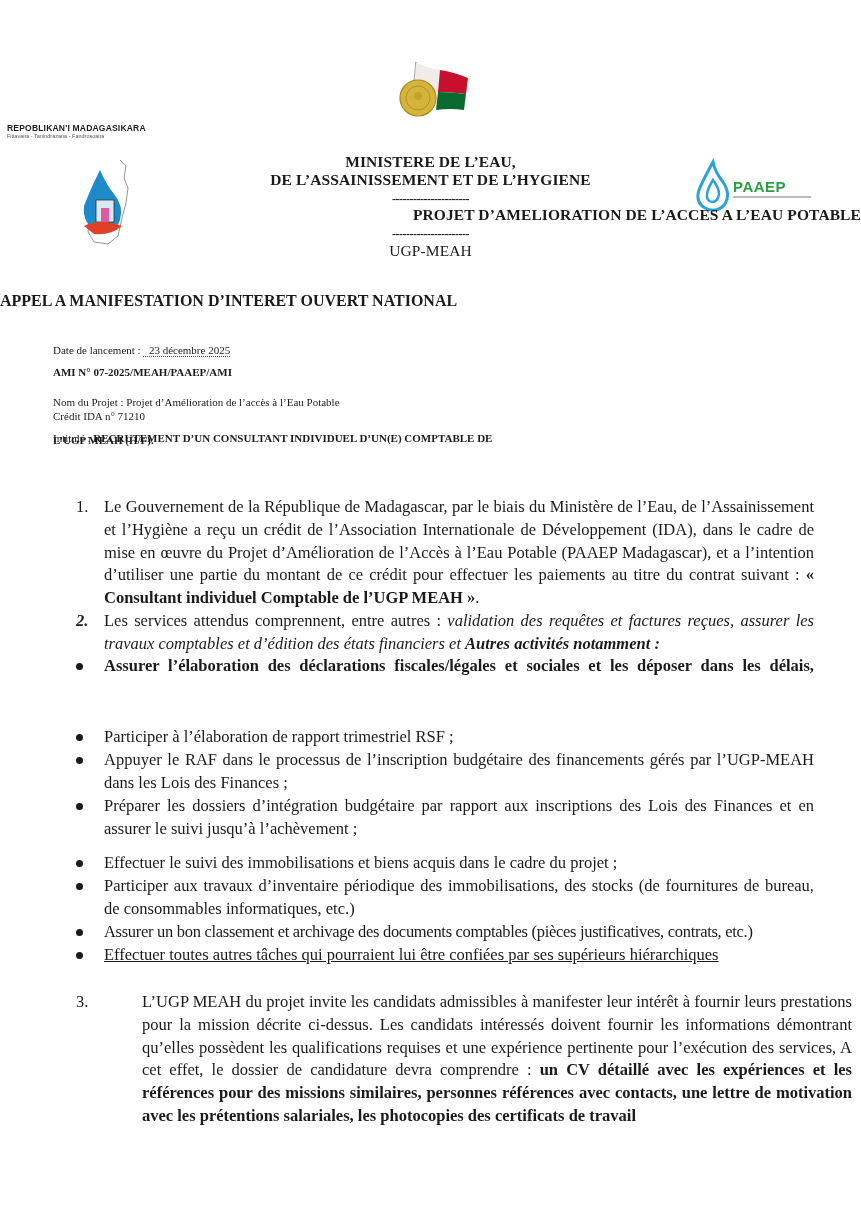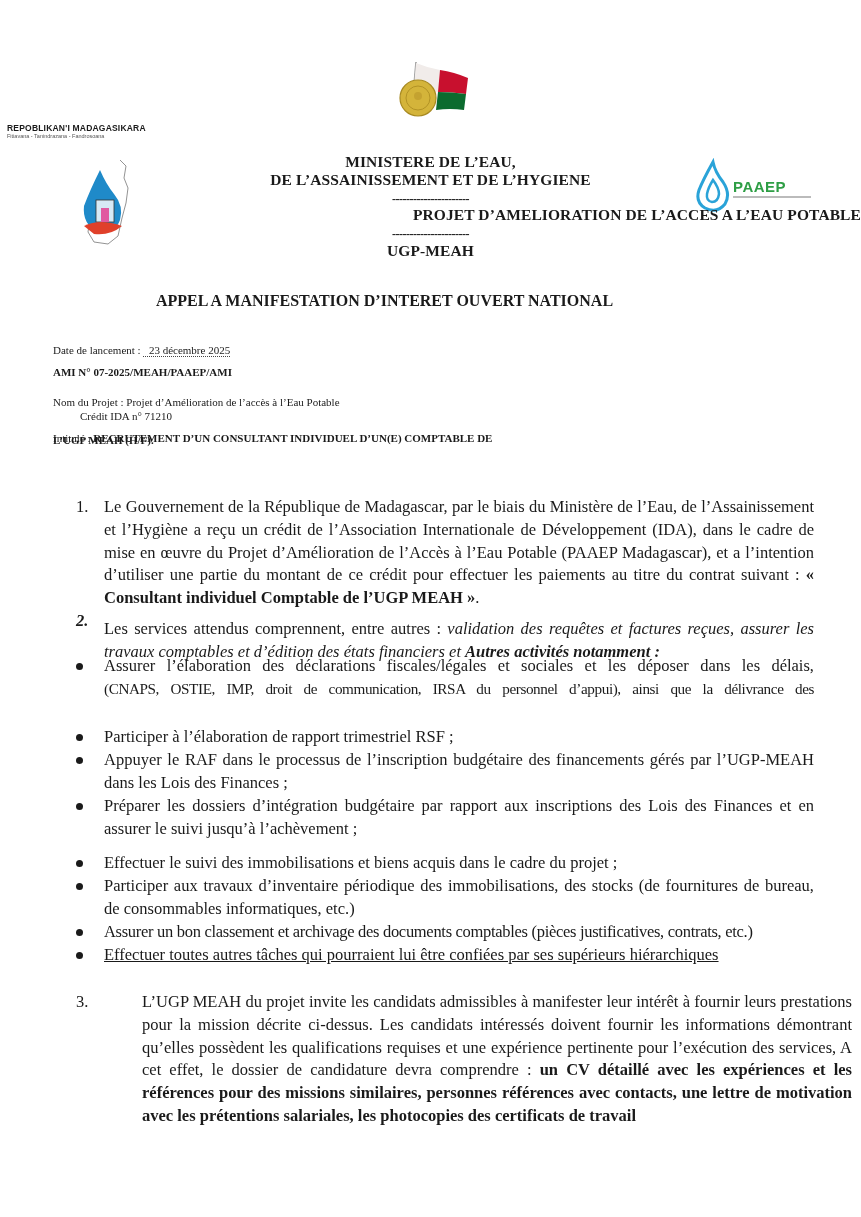--- a/index.html
+++ b/index.html
@@ -3,23 +3,23 @@
 <meta charset="utf-8">
 <style>
   html, body { margin: 0; padding: 0; background: #ffffff; }
   body {
     width: 861px; height: 1217px; position: relative; overflow: hidden;
     font-family: "Liberation Serif", "DejaVu Serif", serif;
     color: #1a1a1a;
   }
   .abs { position: absolute; }
   .header-line { position: absolute; left: 0; width: 861px; text-align: center; font-size: 15.5px; font-weight: bold; letter-spacing: 0.1px; }
-  .header-plain { font-weight: bold; text-align: center; }
+  .header-plain { font-weight: normal; text-align: center; }
   .dashes { position: absolute; left: 0; width: 861px; text-align: center; font-size: 12px; font-weight: bold; letter-spacing: -0.5px; line-height: 12px; }
-  .title { position: absolute; left: 0; width: 769px; text-align: center; font-size: 16px; font-weight: bold; top: 292px; }
+  .title { position: absolute; left: 0; width: 769px; text-align: left; font-size: 16px; font-weight: bold; top: 292px; }
   .meta-line { position: absolute; left: 53px; font-size: 11px; line-height: 22px; }
   .b { font-weight: bold; }
   .i { font-style: italic; }
   .dotted { border-bottom: 1px dotted #444; padding-bottom: 0; }
   .para { position: absolute; left: 104px; width: 710px; font-size: 16.5px; line-height: 22.8px; text-align: justify; }
   .para-num { position: absolute; left: 76px; font-size: 16.5px; line-height: 22.8px; }
   .bullet-dot { position: absolute; left: 76px; width: 7px; height: 7px; border-radius: 50%; background: #1a1a1a; }
   .small-cond { font-size: 15.2px; letter-spacing: -0.4px; }
   .seal-caption { font-family: "Liberation Sans", "DejaVu Sans", sans-serif; }
 </style>
@@ -70,42 +70,41 @@
 
 <div class="title">APPEL A MANIFESTATION D’INTERET OUVERT NATIONAL</div>
 
 <div class="meta-line" style="top:339px;">
   <span>Date de lancement : </span><span class="dotted">&nbsp;&nbsp;<span>23 décembre 2025</span></span>
 </div>
 <div class="meta-line b" style="top:361px;">AMI N° 07-2025/MEAH/PAAEP/AMI</div>
 <div class="meta-line" style="top:383px;margin-top:8px;">
   <span>Nom du Projet : </span><span>Projet d’Amélioration de l’accès à l’Eau Potable</span>
 </div>
-<div class="meta-line" style="top:405px;margin-left:27px;">
+<div class="meta-line" style="top:405px;">
   <span>Crédit IDA n° </span><span>71210</span>
 </div>
 <div class="meta-line" style="top:427px;">
   <span>Intitulé : </span><span class="b">RECRUTEMENT D’UN CONSULTANT INDIVIDUEL D’UN(E) COMPTABLE DE</span>
 </div>
 <div class="meta-line b" style="top:429px;">L’UGP MEAH (H/F).</div>
 
 <div class="para-num" style="top:496px;">1.</div>
 <div class="para" style="top:496px;">
   <span>Le Gouvernement de la République de Madagascar, par le biais du Ministère de l’Eau, de l’Assainissement et l’Hygiène a reçu un crédit de l’Association Internationale de Développement (IDA), dans le cadre de mise en œuvre du Projet d’Amélioration de l’Accès à l’Eau Potable (PAAEP Madagascar), et a l’intention d’utiliser une partie du montant de ce crédit pour effectuer les paiements au titre du contrat suivant : </span><span class="b">« Consultant individuel Comptable de l’UGP MEAH »</span><span>.</span>
 </div>
 
 <div class="para-num b i" style="top:610px;">2.</div>
-<div class="para" style="top:610px;margin-top:8px;">
+<div class="para" style="top:610px;">
   <span>Les services attendus comprennent, entre autres : </span><span class="i">validation des requêtes et factures reçues, assurer les travaux comptables et d’édition des états financiers et </span><span class="b i">Autres activités notamment :</span>
 </div>
 
 <div class="bullet-dot" style="top:663px;"></div>
 <div class="para" style="top:655px;">
-  <div style="text-align:justify; text-align-last:justify;">Assurer l’élaboration des déclarations fiscales/légales et sociales et les déposer dans les délais,</div>
-  <div class="small-cond" style="text-align:justify; text-align-last:justify;">(CNAPS, OSTIE, IMP, droit de communication, IRSA du personnel d’appui), ainsi que la délivrance des</div>
+  <div style="text-align:justify; text-align-last:justify;font-weight:bold;">Assurer l’élaboration des déclarations fiscales/légales et sociales et les déposer dans les délais,</div>
 </div>
 
 <div class="bullet-dot" style="top:734px;"></div>
 <div class="para" style="top:726px;">Participer à l’élaboration de rapport trimestriel RSF ;</div>
 
 <div class="bullet-dot" style="top:757px;"></div>
 <div class="para" style="top:749px;">Appuyer le RAF dans le processus de l’inscription budgétaire des financements gérés par l’UGP-MEAH dans les Lois des Finances ;</div>
 
 <div class="bullet-dot" style="top:803px;"></div>
 <div class="para" style="top:795px;">Préparer les dossiers d’intégration budgétaire par rapport aux inscriptions des Lois des Finances et en assurer le suivi jusqu’à l’achèvement ;</div>

